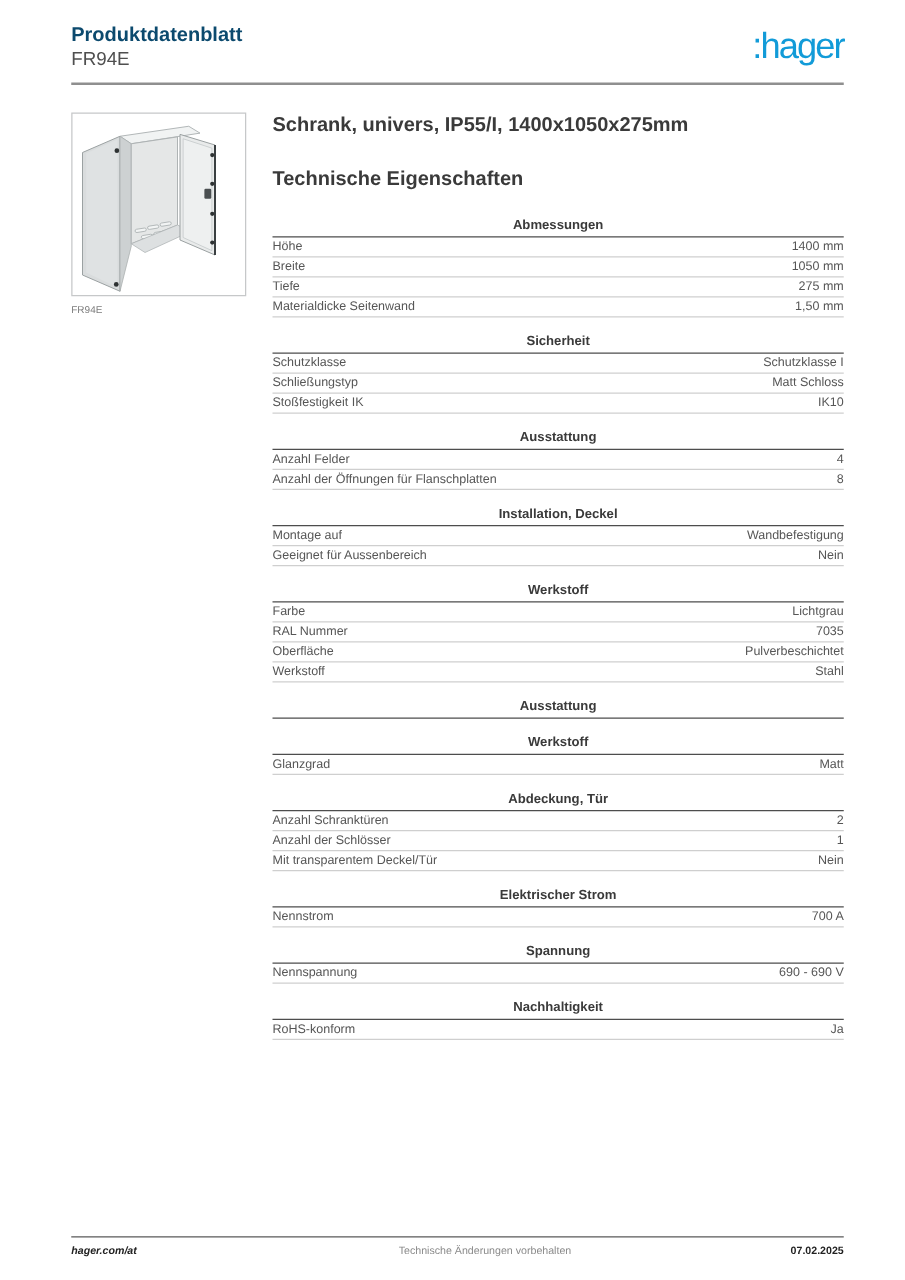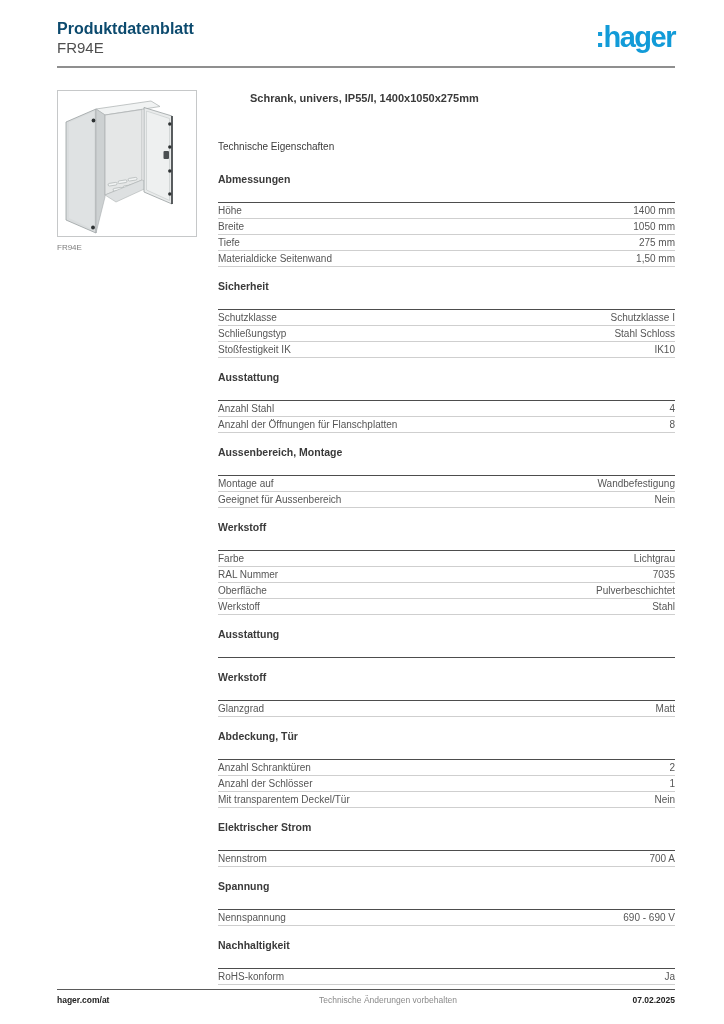--- a/index.html
+++ b/index.html
@@ -8,51 +8,51 @@
     width:724px; height:1024px; position:relative; overflow:hidden;
     font-family:"Liberation Sans", sans-serif; color:#3c3c3c;
   }
 
   
   .header { position:absolute; left:57px; right:49px; top:19px; }
   .page-title { font-size:16px; font-weight:bold; color:#0c4a6e; line-height:1.25; }
   .page-subtitle { font-size:15px; color:#4f4f4f; line-height:1.25; }
   .brand-logo {
     position:absolute; right:0; top:2px;
-    font-size:29px; font-weight:bold; letter-spacing:-1.5px; color:#129BD8;
+    font-size:29px; font-weight:normal; letter-spacing:-1.5px; color:#129BD8;
   }
   .header-rule { position:absolute; left:57px; right:49px; top:66px; height:2px; background:#8f8f8f; }
 
   
   .left-col { position:absolute; left:57px; top:90px; width:140px; }
   .product-image-box { width:140px; height:147px; border:1px solid #c6c8c9; background:#fff; }
   .product-image-caption { margin-top:6px; font-size:8px; color:#7d7d7d; }
 
   
   .right-col { position:absolute; left:218px; top:92px; width:457px; }
-  .product-title { font-size:11px; font-weight:bold; color:#3a3a3a;margin-left:32px; }
-  .specs-heading { margin-top:37px; font-size:10px; font-weight:normal; color:#3a3a3a; }
+  .product-title { font-size:16px; font-weight:bold; color:#3a3a3a; }
+  .specs-heading { margin-top:25px; font-size:16px; font-weight:bold; color:#3a3a3a; }
   .sections { margin-top:21px; }
   .section { margin-bottom:13px; }
   .section-title {
     font-size:10.5px; font-weight:bold; color:#3a3a3a;
-    padding-bottom:17px; border-bottom:1px solid #4d4d4d;
+    padding-bottom:3px; border-bottom:1px solid #4d4d4d;text-align:center;
   }
   .spec-row {
     display:flex; justify-content:space-between; align-items:baseline;
     font-size:10px; color:#565656; line-height:11px;
     padding:2px 0 2px; border-bottom:1px solid #cfcfcf;gap:48px;
   }
   .spec-label { text-align:left; }
   .spec-value { text-align:right; white-space:nowrap; }
 
   
   .footer-rule { position:absolute; left:57px; right:49px; top:989px; height:1px; background:#5a5a5a; }
   .footer { position:absolute; left:57px; right:49px; top:995px; font-size:8.5px; }
-  .footer-left { position:absolute; left:0; font-weight:bold; color:#222; text-decoration:none; }
+  .footer-left { position:absolute; left:0; font-weight:bold; color:#222; text-decoration:none;font-style:italic; }
   .footer-center { position:absolute; left:0; right:0; text-align:center; color:#8a8a8a;padding-left:44px; }
   .footer-right { position:absolute; right:0; font-weight:bold; color:#222; }
 </style>
 </head>
 <body>
 
 <div class="header">
   <div class="page-title">Produktdatenblatt</div>
   <div class="page-subtitle">FR94E</div>
   <div class="brand-logo" style="color: rgb(18, 155, 216);">:hager</div>
@@ -120,40 +120,40 @@
         </div>
       </div>
       <div class="section">
         <div class="section-title">Sicherheit</div>
         <div class="spec-row">
           <span class="spec-label">Schutzklasse</span>
           <span class="spec-value">Schutzklasse I</span>
         </div>
         <div class="spec-row">
           <span class="spec-label">Schließungstyp</span>
-          <span class="spec-value">Stahl Schloss</span>
+          <span class="spec-value">Matt Schloss</span>
         </div>
         <div class="spec-row">
           <span class="spec-label">Stoßfestigkeit IK</span>
           <span class="spec-value">IK10</span>
         </div>
       </div>
       <div class="section">
         <div class="section-title">Ausstattung</div>
         <div class="spec-row">
-          <span class="spec-label">Anzahl Stahl</span>
+          <span class="spec-label">Anzahl Felder</span>
           <span class="spec-value">4</span>
         </div>
         <div class="spec-row">
           <span class="spec-label">Anzahl der Öffnungen für Flanschplatten</span>
           <span class="spec-value">8</span>
         </div>
       </div>
       <div class="section">
-        <div class="section-title">Aussenbereich, Montage</div>
+        <div class="section-title">Installation, Deckel</div>
         <div class="spec-row">
           <span class="spec-label">Montage auf</span>
           <span class="spec-value">Wandbefestigung</span>
         </div>
         <div class="spec-row">
           <span class="spec-label">Geeignet für Aussenbereich</span>
           <span class="spec-value">Nein</span>
         </div>
       </div>
       <div class="section">

